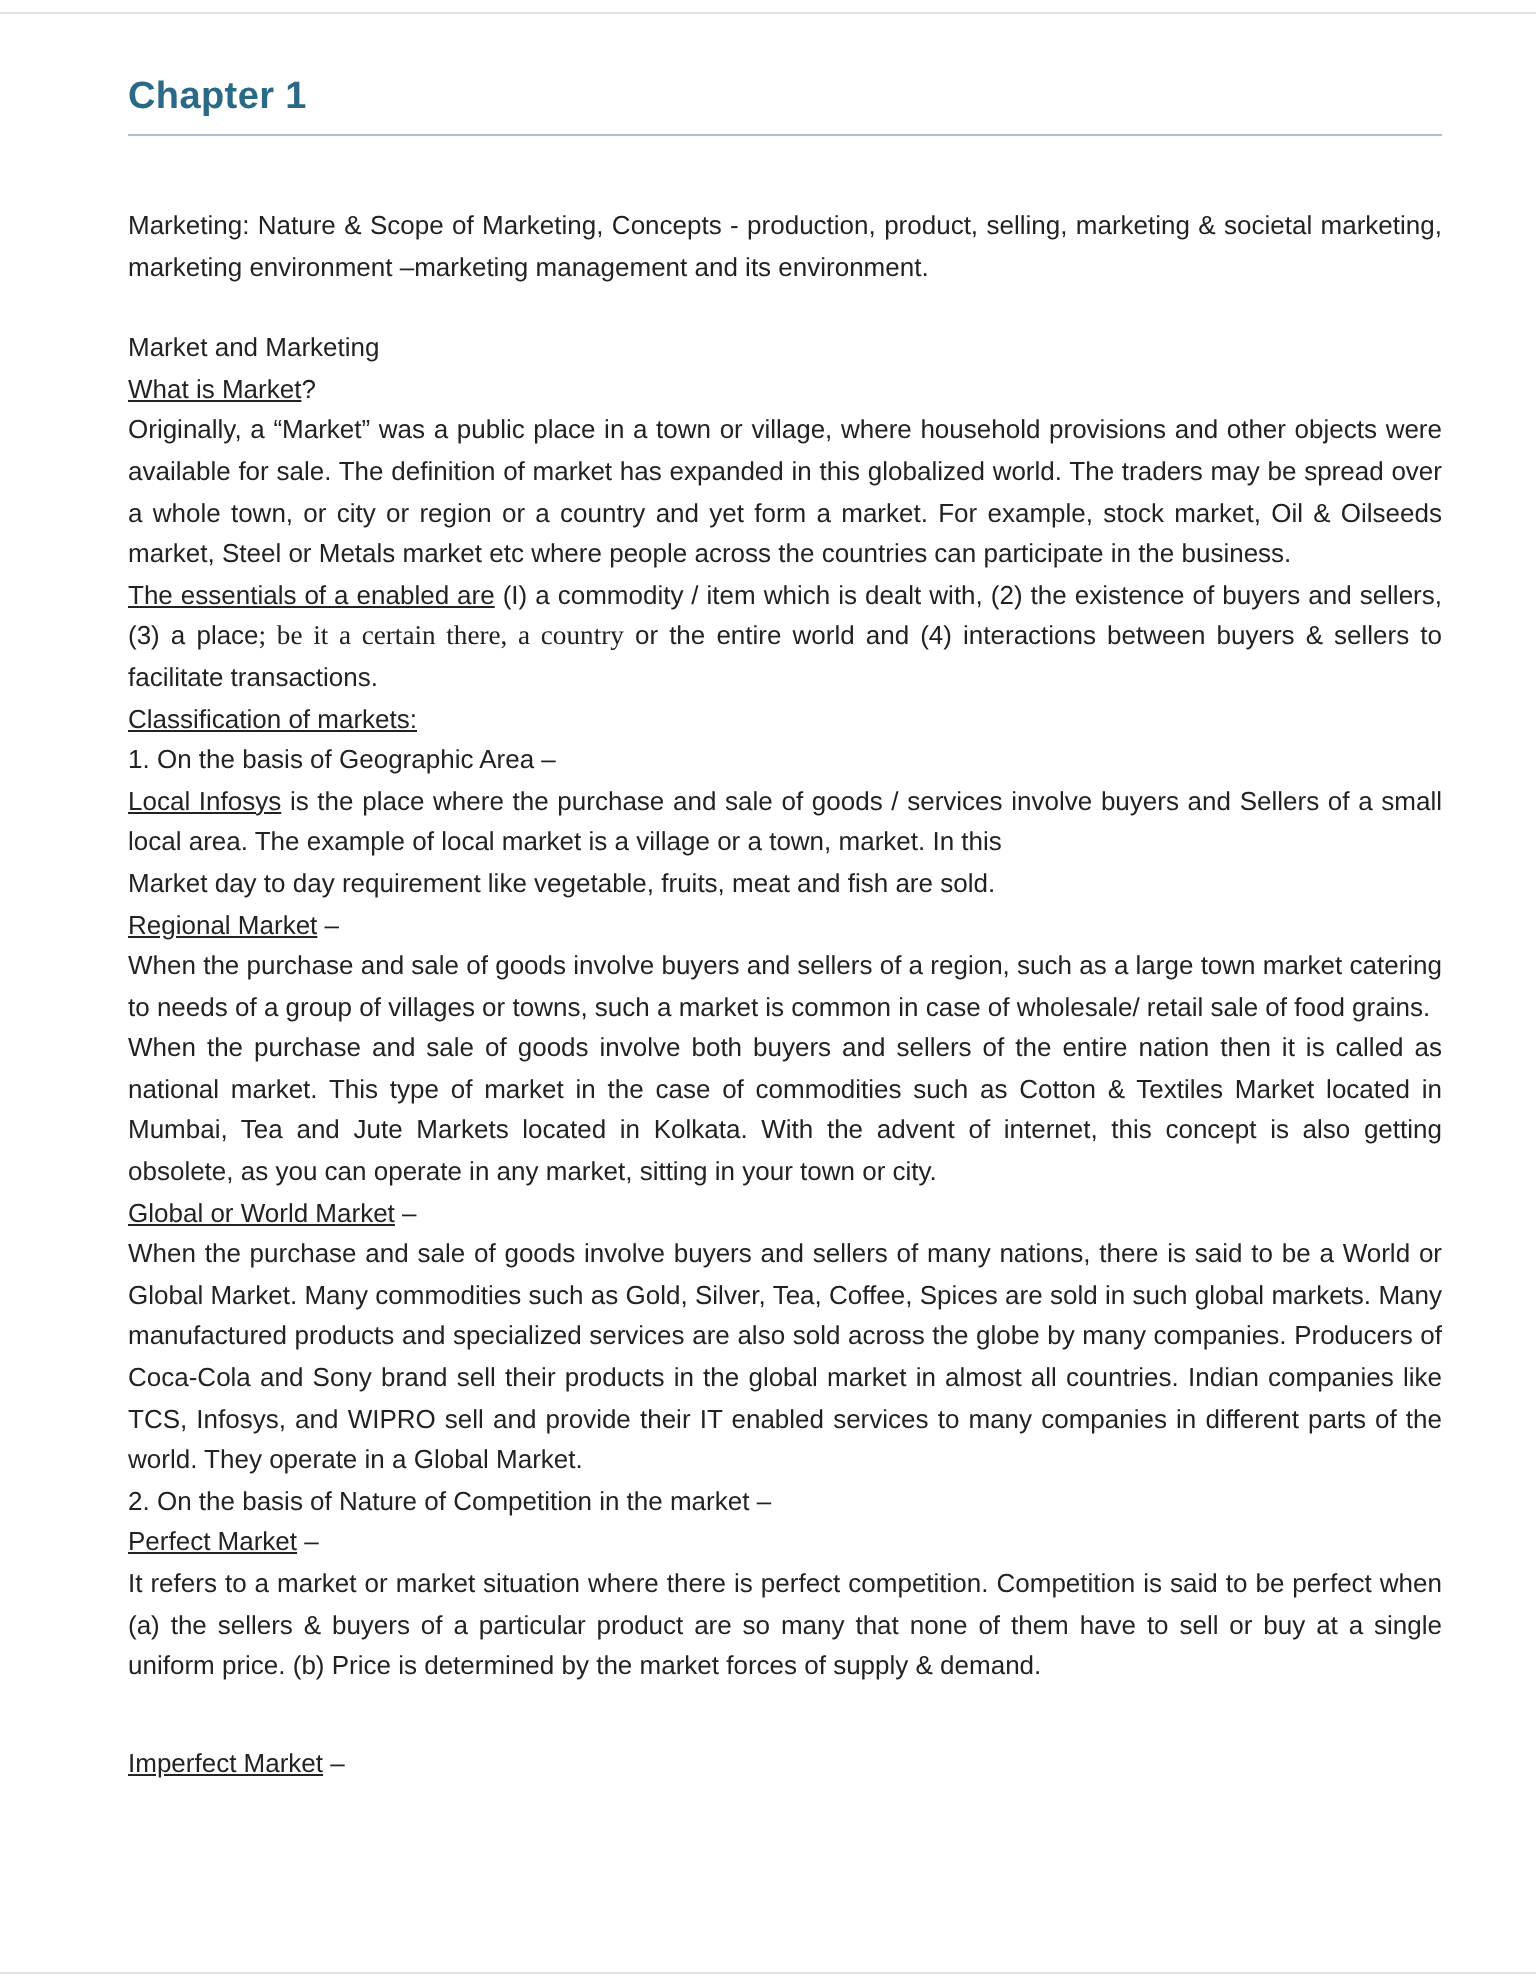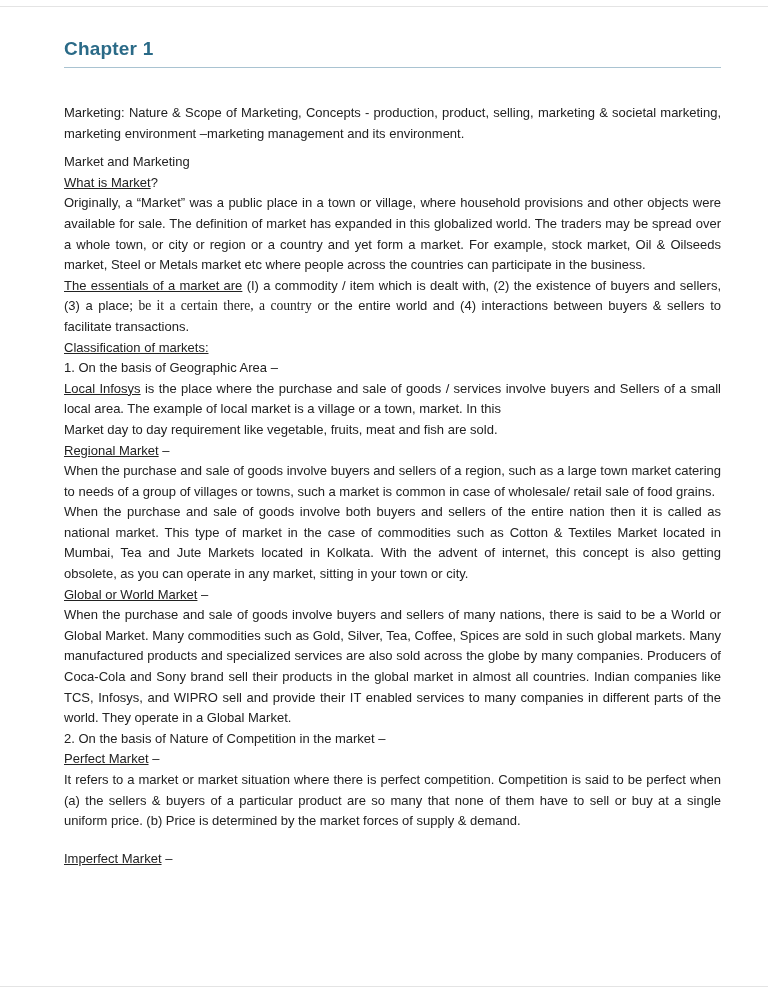--- a/index.html
+++ b/index.html
@@ -23,42 +23,42 @@
     letter-spacing: 0.2px;
     padding-bottom: 7px;
     border-bottom: 1px solid #a9c3d1;
     margin-bottom: 35px;
   }
   p { font-size: 13px; line-height: 20.6px; margin: 0; }
   .b { font-weight: normal; }
   .u { text-decoration: underline; }
   .just { text-align: justify; }
   .serif { font-family: "Liberation Serif", serif; font-size: 13.6px; }
-  .sp { margin-top: 8px; }
-  .sp-lg { margin-top: 17px; }
+  .sp { margin-top: 20px; }
+  .sp-lg { margin-top: 28px; }
 </style>
 </head>
 <body>
 
 <div class="edge top"></div>
 <div class="edge bottom"></div>
 
 <div class="page">
 
   <h1 class="chapter">Chapter 1</h1>
 
   <p class="just"><span class="b">Marketing</span><span>: Nature &amp; Scope of Marketing, Concepts - production, product, selling, marketing &amp; societal marketing, marketing environment –marketing management and its environment.</span></p>
 
   <p class="b sp">Market and Marketing</p>
 
   <p class="b"><span class="u">What is Market</span><span>?</span></p>
 
   <p class="b just">Originally, a “Market” was a public place in a town or village, where household provisions and other objects were available for sale. The definition of market has expanded in this globalized world. The traders may be spread over a whole town, or city or region or a country and yet form a market. For example, stock market, Oil &amp; Oilseeds market, Steel or Metals market etc where people across the countries can participate in the business.</p>
 
-  <p class="b just"><span class="u">The essentials of a market are</span><span> (I) a commodity / item which is dealt with, (2) the existence of buyers and sellers, (3) a place</span><span class="serif">; be it a certain there, a country</span><span> or the entire world and (4) interactions between buyers &amp; sellers to facilitate transactions.</span></p>
+  <p class="b just"><span class="u">The essentials of a enabled are</span><span> (I) a commodity / item which is dealt with, (2) the existence of buyers and sellers, (3) a place</span><span class="serif">; be it a certain there, a country</span><span> or the entire world and (4) interactions between buyers &amp; sellers to facilitate transactions.</span></p>
 
   <p><span class="b u">Classification of markets:</span></p>
 
   <p class="b">1. On the basis of Geographic Area –</p>
 
   <p class="just"><span class="b u">Local Infosys</span><span> is the place where the purchase and sale of goods / services involve buyers and Sellers of a small local area. The example of local market is a village or a town, market. In this</span></p>
   <p>Market day to day requirement like vegetable, fruits, meat and fish are sold.</p>
 
   <p><span class="b u">Regional Market</span><span class="b"> –</span></p>
   <p class="just">When the purchase and sale of goods involve buyers and sellers of a region, such as a large town market catering to needs of a group of villages or towns, such a market is common in case of wholesale/ retail sale of food grains.</p>

